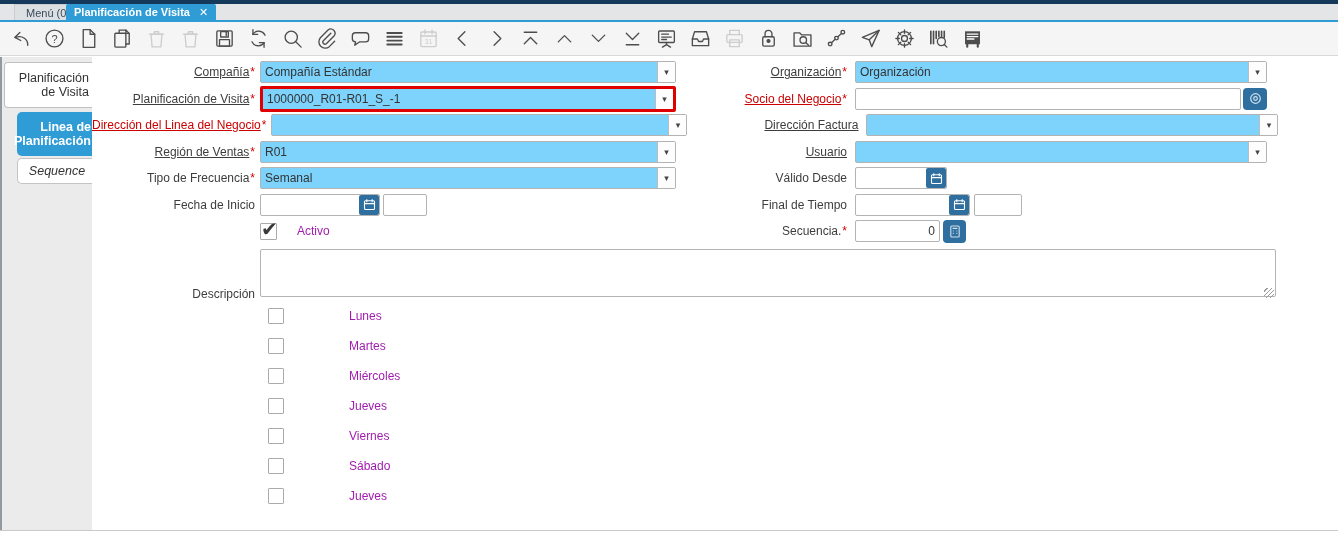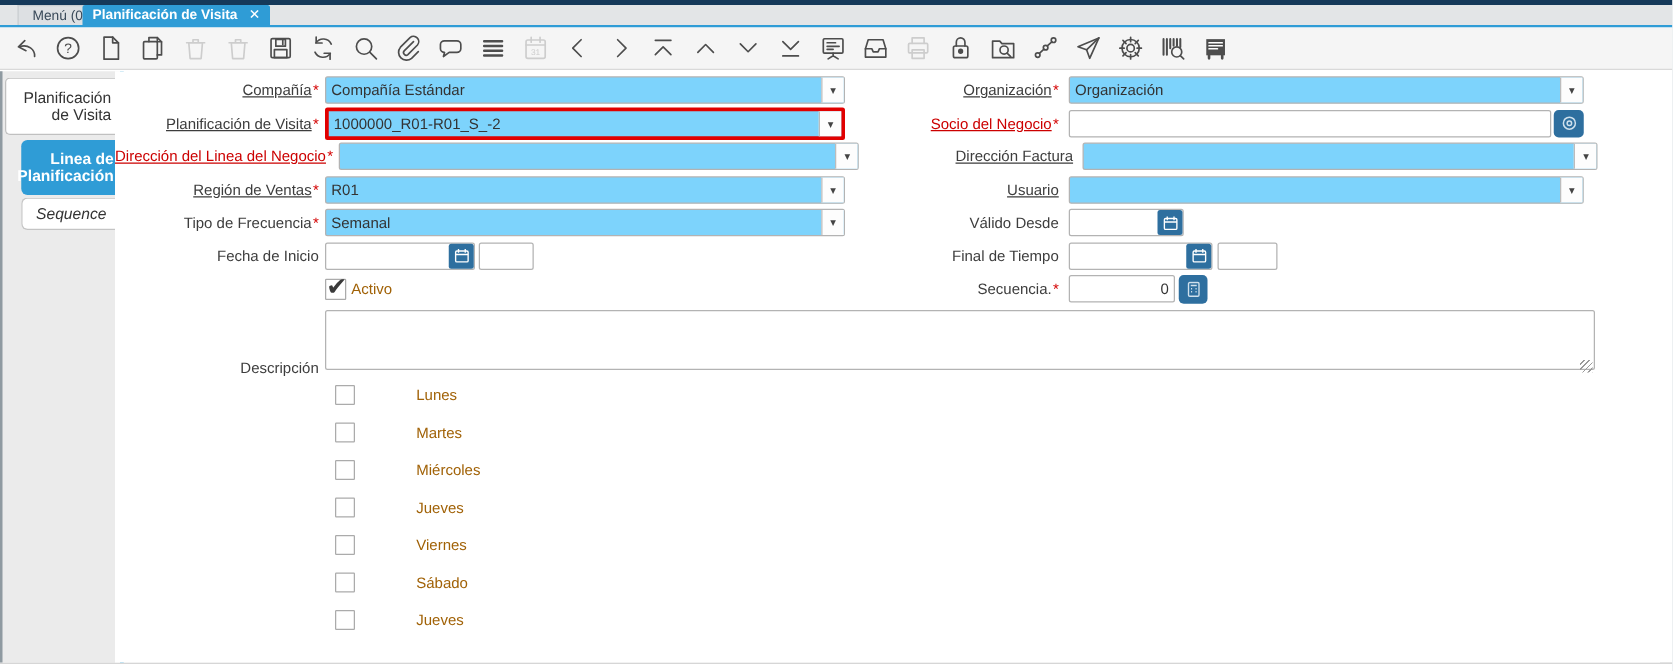--- a/index.html
+++ b/index.html
@@ -71,21 +71,21 @@
     border-radius:2px;display:flex;align-items:center;justify-content:center;padding:0;cursor:pointer;}
   .sqbtn{width:23px;height:23px;background:#2e6f9f;border:none;border-radius:4px;margin-left:3px;
     display:flex;align-items:center;justify-content:center;padding:0;cursor:pointer;}
   .bpbtn{width:24px;height:22px;background:#2e6f9f;border:none;border-radius:4px;margin-left:2px;
     display:flex;align-items:center;justify-content:center;padding:0;cursor:pointer;}
 
   input[type=checkbox]{appearance:none;-webkit-appearance:none;width:17px;height:17px;margin:0;
     border:1px solid #ababab;background:#fff;border-radius:1px;position:relative;cursor:pointer;}
   input[type=checkbox]:checked::after{content:"✔";position:absolute;left:0px;top:-7px;
     font-size:20px;color:#3a3a3a;}
-  .cklab{font-size:12px;color:#a16207;margin-left:4px;}
+  .cklab{font-size:12px;color:#a21caf;margin-left:20px;}
 
   .row-desc{display:flex;align-items:flex-end;height:56px;}
   .tawrap{position:relative;margin-left:5px;}
   .tawrap textarea{width:1016px;height:48px;border:1px solid #b3b3b3;border-radius:2px;resize:none;
     box-sizing:border-box;font-family:"Liberation Sans",sans-serif;font-size:12px;color:#333;padding:3px 5px;outline:none;}
   .ta-grip{position:absolute;right:2px;bottom:3px;width:10px;height:10px;cursor:nwse-resize;
     background:repeating-linear-gradient(135deg,transparent 0 2px,#9a9a9a 2px 3px);}
   .row-day{display:flex;align-items:center;height:30px;padding-left:176px;gap:45px;}
   .row-day input[type=checkbox]{width:16px;height:16px;}
 </style>
@@ -320,21 +320,21 @@
             <span class="val">Organización</span>
             <span class="cbtn"></span>
           </div>
         </div>
       </div>
 
       <div class="row">
         <div class="lab"><span class="u">Planificación de Visita</span><span class="req">*</span></div>
         <div class="ctl-l">
           <div class="combo alert">
-            <span class="val">1000000_R01-R01_S_-2</span>
+            <span class="val">1000000_R01-R01_S_-1</span>
             <span class="cbtn"></span>
           </div>
         </div>
         <div class="lab-r redlab"><span class="u">Socio del Negocio</span><span class="req">*</span></div>
         <div class="ctl-r">
           <input type="text" style="width: 386px;" value="">
           <button class="bpbtn">
             <svg width="13" height="13" viewBox="0 0 13 13" fill="none" stroke="#cfe0ec" stroke-width="1.2">
               <circle cx="6.5" cy="6.5" r="4.8"></circle>
                 <circle cx="6.5" cy="6.5" r="1.8"></circle>

